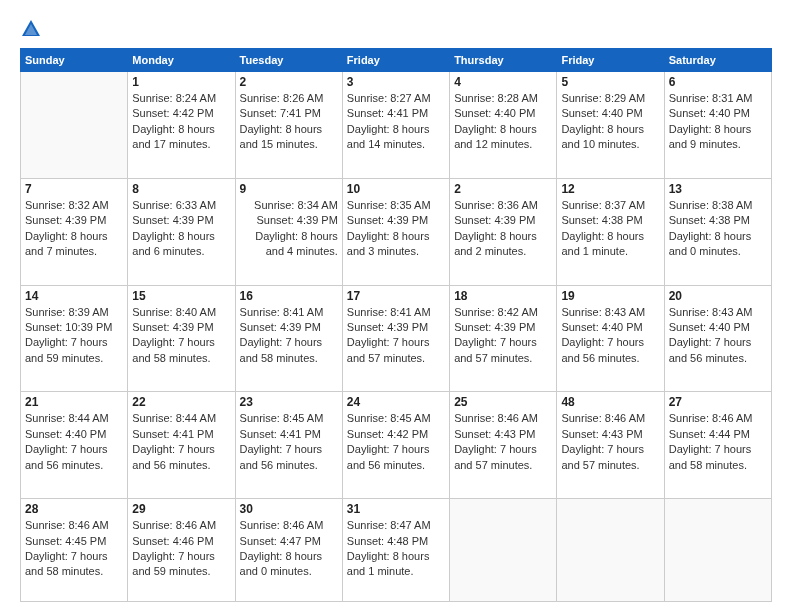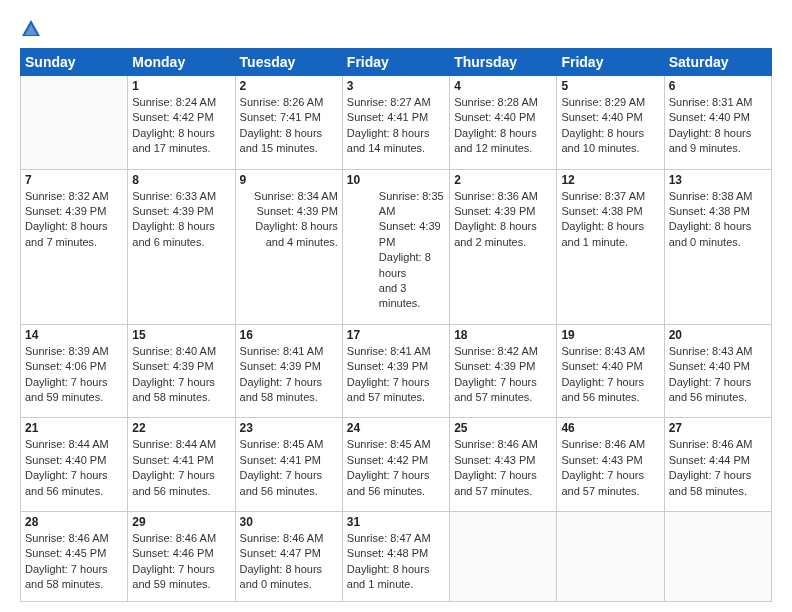--- a/index.html
+++ b/index.html
@@ -64,21 +64,21 @@
     .calendar {
       flex: 1;
       border: 1px solid #ccc;
       border-collapse: collapse;
       width: 100%;
       table-layout: fixed;
     }
     .calendar th {
       background-color: #1565c0;
       color: #fff;
-      font-size: 14px;
+      font-size: 11px;
       font-weight: bold;
       padding: 5px 4px;
       text-align: left;
       border: 1px solid #1565c0;
     }
     .calendar td {
       vertical-align: top;
       border: 1px solid #ccc;
       padding: 3px 4px;
       font-size: 9.5px;
@@ -200,21 +200,21 @@
           </td>
           <td>
             <span class="day-number">9</span>
             <div class="day-info" style="white-space: pre-line; text-align: right;">Sunrise: 8:34 AM
 Sunset: 4:39 PM
 Daylight: 8 hours
 and 4 minutes.</div>
           </td>
           <td>
             <span class="day-number">10</span>
-            <div class="day-info" style="white-space: pre-line; margin-left: 32px;">Sunrise: 8:35 AM
+            <div class="day-info" style="white-space: pre-line;">Sunrise: 8:35 AM
 Sunset: 4:39 PM
 Daylight: 8 hours
 and 3 minutes.</div>
           </td>
           <td>
             <span class="day-number">2</span>
             <div class="day-info" style="white-space: pre-line;">Sunrise: 8:36 AM
 Sunset: 4:39 PM
 Daylight: 8 hours
 and 2 minutes.</div>
@@ -231,21 +231,21 @@
             <div class="day-info" style="white-space: pre-line;">Sunrise: 8:38 AM
 Sunset: 4:38 PM
 Daylight: 8 hours
 and 0 minutes.</div>
           </td>
         </tr>
         <tr>
           <td>
             <span class="day-number">14</span>
             <div class="day-info" style="white-space: pre-line;">Sunrise: 8:39 AM
-Sunset: 4:06 PM
+Sunset: 10:39 PM
 Daylight: 7 hours
 and 59 minutes.</div>
           </td>
           <td>
             <span class="day-number">15</span>
             <div class="day-info" style="white-space: pre-line;">Sunrise: 8:40 AM
 Sunset: 4:39 PM
 Daylight: 7 hours
 and 58 minutes.</div>
           </td>
@@ -315,21 +315,21 @@
 and 56 minutes.</div>
           </td>
           <td>
             <span class="day-number">25</span>
             <div class="day-info" style="white-space: pre-line;">Sunrise: 8:46 AM
 Sunset: 4:43 PM
 Daylight: 7 hours
 and 57 minutes.</div>
           </td>
           <td>
-            <span class="day-number">46</span>
+            <span class="day-number">48</span>
             <div class="day-info" style="white-space: pre-line;">Sunrise: 8:46 AM
 Sunset: 4:43 PM
 Daylight: 7 hours
 and 57 minutes.</div>
           </td>
           <td>
             <span class="day-number">27</span>
             <div class="day-info" style="white-space: pre-line;">Sunrise: 8:46 AM
 Sunset: 4:44 PM
 Daylight: 7 hours

